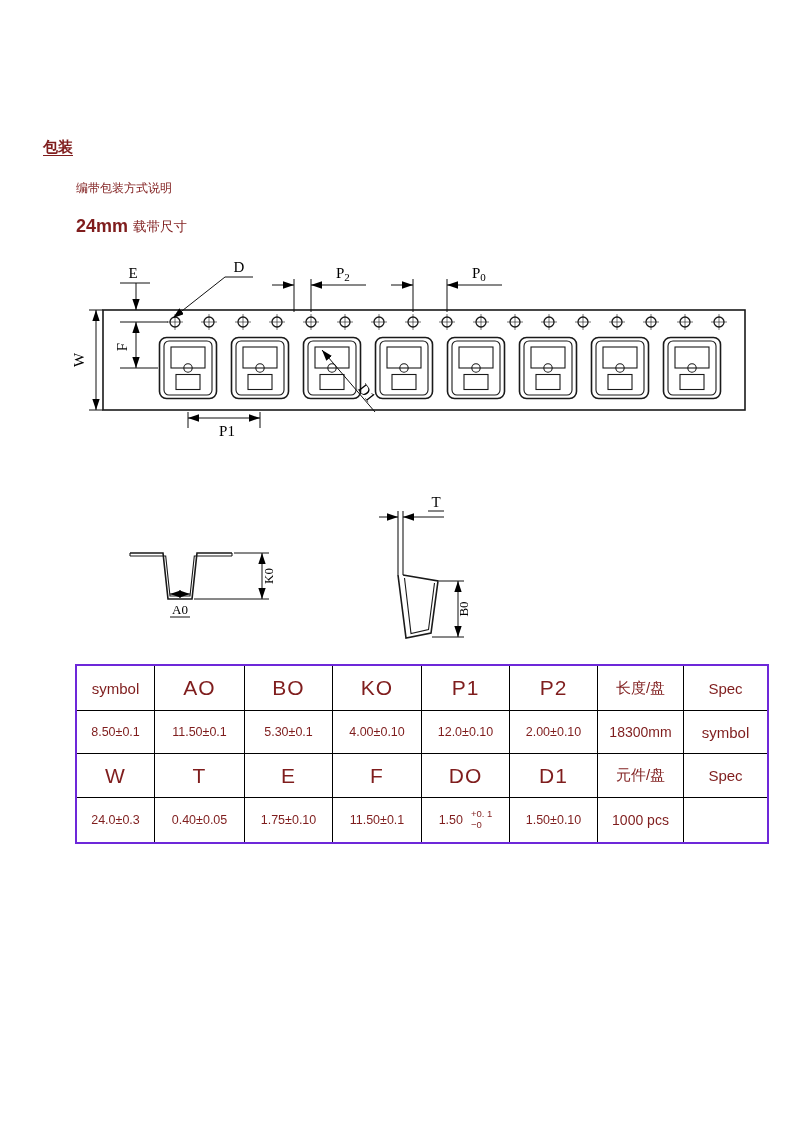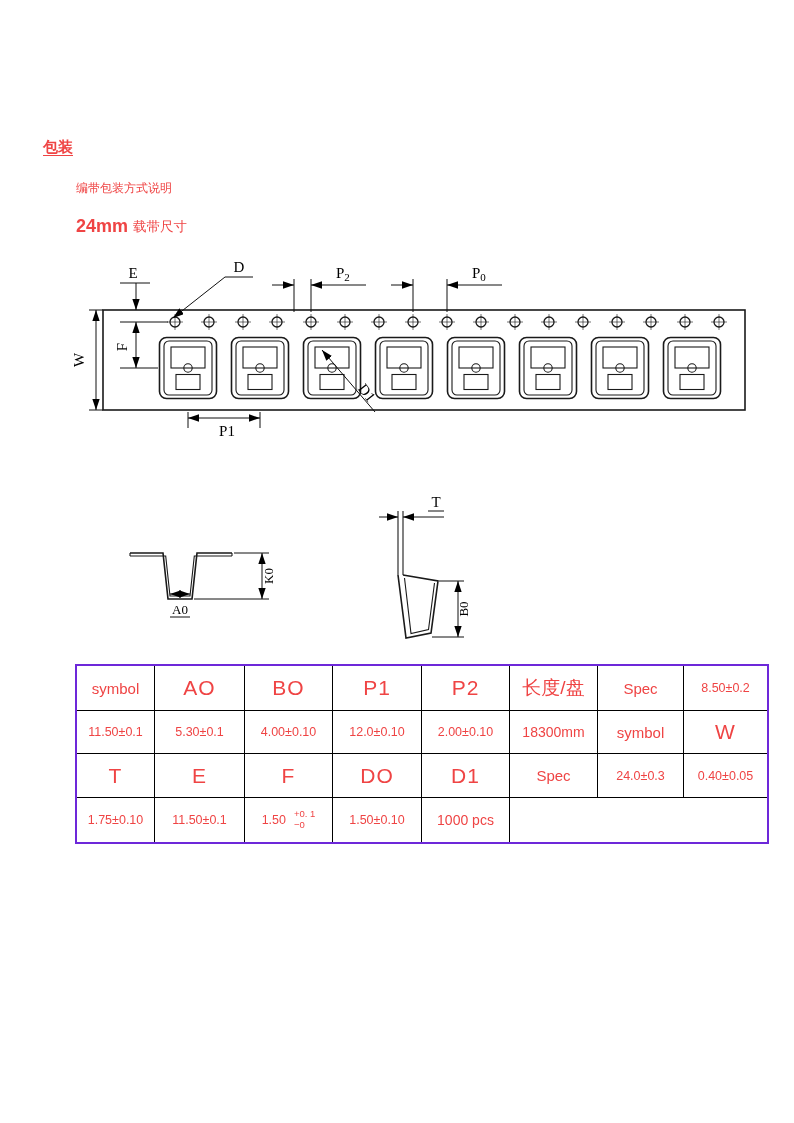--- a/index.html
+++ b/index.html
@@ -1,18 +1,18 @@
 <!DOCTYPE html>
 <html><head>
 <meta charset="utf-8">
 <style>
   html,body{margin:0;padding:0;background:#e8e8e8;}
   .page{
     position:relative;width:794px;height:1123px;margin:0 auto;background:#ffffff;
-    font-family:"Liberation Sans",sans-serif;color:#ef4444;overflow:hidden;
+    font-family:"Liberation Sans",sans-serif;color:#7f1d1d;overflow:hidden;
   }
   .section-title{
     position:absolute;left:43px;top:138px;font-size:15px;font-weight:bold;
     text-decoration:underline;text-underline-offset:3px;
   }
   .sub1{position:absolute;left:76px;top:180px;font-size:12px;}
   .sub2{position:absolute;left:76px;top:216px;font-size:13.5px;}
   .sub2 .big{font-size:18px;font-weight:bold;margin-right:5px;vertical-align:-1px;}
   .drawing{position:absolute;left:70px;top:255px;}
   .ol{fill:none;stroke:#1a1a1a;stroke-width:1.6;}
@@ -30,21 +30,21 @@
   .cell{
     border-right:1.6px solid #000;border-bottom:1.6px solid #000;
     display:flex;align-items:center;justify-content:center;
     overflow:hidden;white-space:nowrap;
   }
   .cell:nth-child(8n){border-right:none;}
   .cell:nth-child(n+25){border-bottom:none;}
   .cell.head{font-size:15px;}
   .cell.sym{font-size:21px;letter-spacing:1px;}
   .cell.spec{font-size:12.5px;}
-  .cell.cn{font-size:19px;}
+  .cell.cn{font-size:15px;}
   .cell.reel{font-size:14px;}
   .d0cell .tol{
     display:inline-flex;flex-direction:column;font-size:9.5px;line-height:1.15;
     margin-left:8px;text-align:left;
   }
 </style>
 </head>
 <body>
 
 <div class="page">
@@ -174,40 +174,42 @@
       <line x1="388" y1="326" x2="388" y2="382" class="dim" marker-start="url(#ar)" marker-end="url(#ar)"></line>
       <text x="398" y="354" text-anchor="middle" transform="rotate(-90 398 354)" class="dlabel small">B0</text>
     </g>
   </svg>
 
   <div class="spec-table">
 
     <div class="cell head">symbol</div>
     <div class="cell sym">AO</div>
     <div class="cell sym">BO</div>
+    <div class="cell sym">KO</div>
     <div class="cell sym">P1</div>
     <div class="cell sym">P2</div>
     <div class="cell cn">长度/盘</div>
 
     <div class="cell head">Spec</div>
-    <div class="cell spec">8.50±0.2</div>
+    <div class="cell spec">8.50±0.1</div>
     <div class="cell spec">11.50±0.1</div>
     <div class="cell spec">5.30±0.1</div>
     <div class="cell spec">4.00±0.10</div>
     <div class="cell spec">12.0±0.10</div>
     <div class="cell spec">2.00±0.10</div>
     <div class="cell reel">18300mm</div>
 
     <div class="cell head">symbol</div>
     <div class="cell sym">W</div>
     <div class="cell sym">T</div>
     <div class="cell sym">E</div>
     <div class="cell sym">F</div>
     <div class="cell sym">DO</div>
     <div class="cell sym">D1</div>
+    <div class="cell cn">元件/盘</div>
 
     <div class="cell head">Spec</div>
     <div class="cell spec">24.0±0.3</div>
     <div class="cell spec">0.40±0.05</div>
     <div class="cell spec">1.75±0.10</div>
     <div class="cell spec">11.50±0.1</div>
     <div class="cell spec d0cell">
       <span>1.50</span>
       <span class="tol">
         <span>+0. 1</span>

